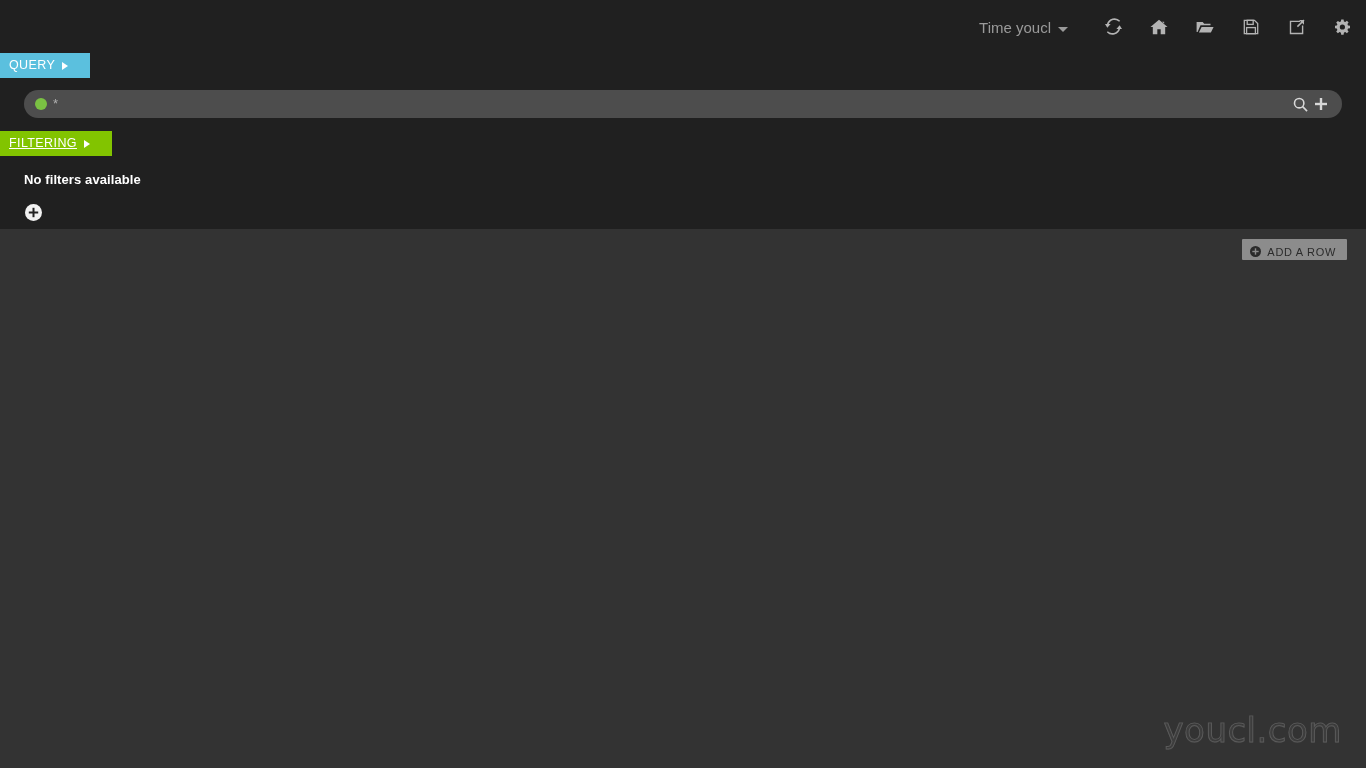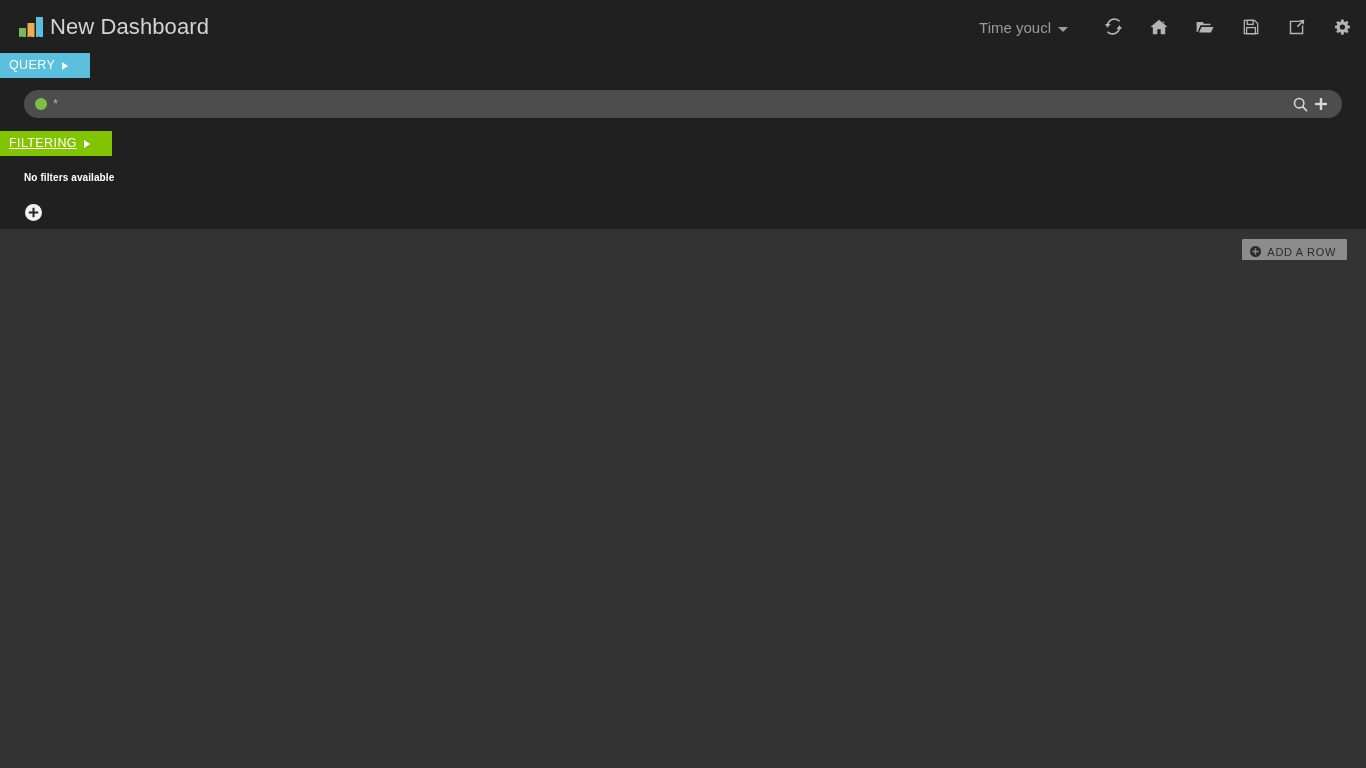--- a/index.html
+++ b/index.html
@@ -201,21 +201,21 @@
     gap: 6px;
     color: #d8d8d8;
   }
   .query-actions span { cursor: pointer; display: flex; align-items: center; }
 
   
   .no-filters {
     position: absolute;
     left: 24px;
     top: 172px;
-    font-size: 10px;
+    font-size: 13px;
     font-weight: bold;
     color: #ffffff;
     letter-spacing: 0.1px;
   }
 
   .add-filter-btn {
     position: absolute;
     left: 25px;
     top: 204px;
     width: 17px;
@@ -271,31 +271,20 @@
 </style>
 </head>
 <body>
 
 <div id="app">
 
   <div class="top-panel">
 
     <div class="navbar">
 
-      <div class="brand">
-        <svg class="logo-bars" viewBox="0 0 28 24">
-          <rect x="1" y="13" width="7" height="9" fill="#7ab55c"></rect>
-          <rect x="9.5" y="8" width="7" height="14" fill="#f0ad4e"></rect>
-          <rect x="18" y="2" width="7" height="20" fill="#5bc0de"></rect>
-          <rect x="2.8" y="21.5" width="1.6" height="2.5" fill="#202020"></rect>
-          <rect x="11.3" y="21.5" width="1.6" height="2.5" fill="#202020"></rect>
-          <rect x="19.8" y="21.5" width="1.6" height="2.5" fill="#202020"></rect>
-        </svg>
-        <span class="brand-title">New Dashboard</span>
-      </div>
 
       <div class="nav-right">
 
         <div class="time-filter">
           <span>Time youcl</span>
           <i class="caret"></i>
         </div>
 
         <div class="nav-icon">
           <svg width="17" height="17" viewBox="0 0 16 16" fill="currentColor">
@@ -389,16 +378,17 @@
       <span class="plus-circle">
         <svg width="11" height="11" viewBox="0 0 17 17">
           <circle cx="8.5" cy="8.5" r="8.5" fill="#2b2b2b"></circle>
           <rect x="7.4" y="3.6" width="2.2" height="9.8" fill="#8c8c8c"></rect>
           <rect x="3.6" y="7.4" width="9.8" height="2.2" fill="#8c8c8c"></rect>
         </svg>
       </span>
       <span>ADD A ROW</span>
     </div>
 
+    <div class="watermark">youcl.com</div>
 
   </div>
 
 </div>
 
 </body></html>

